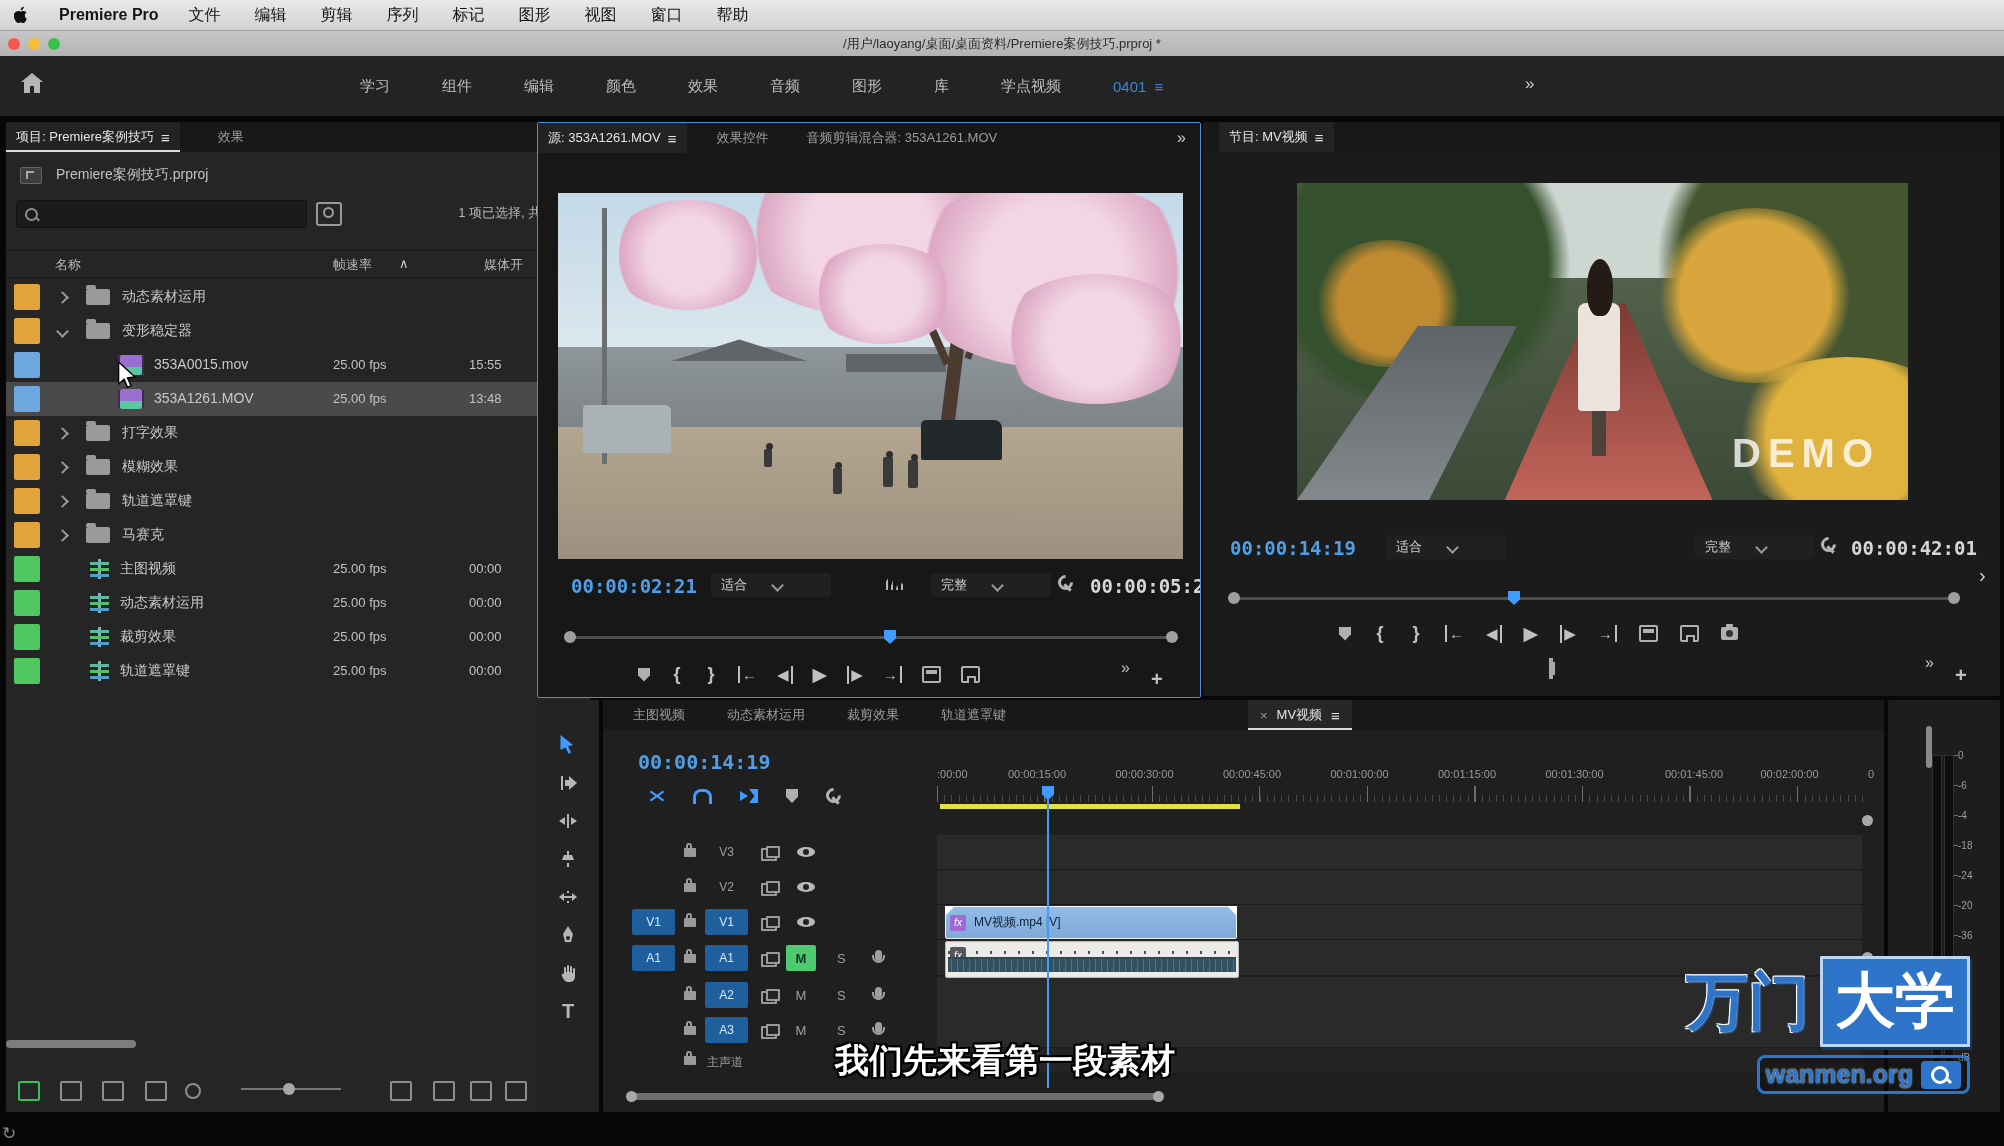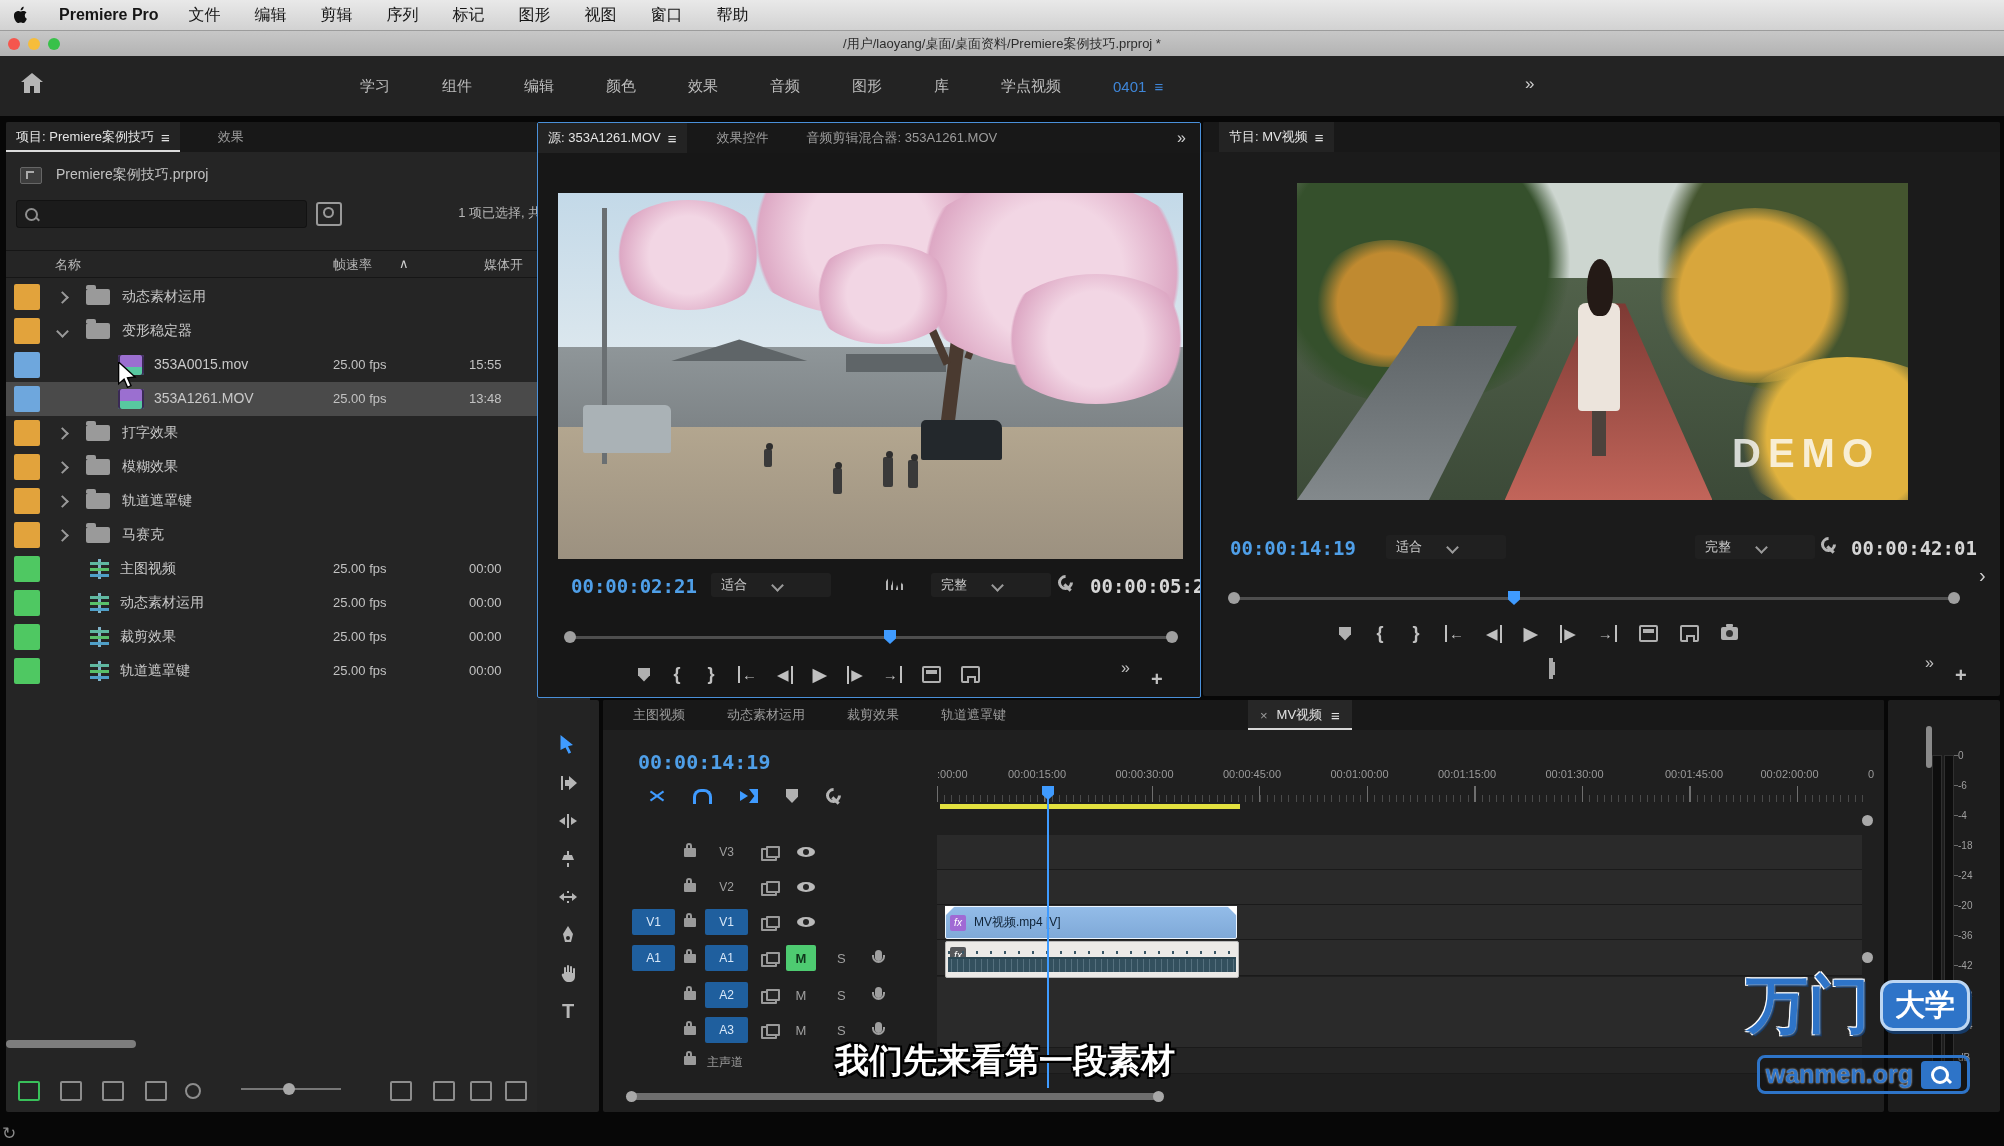--- a/index.html
+++ b/index.html
@@ -157,21 +157,21 @@
   .mbar{position:absolute;top:55px;width:8px;height:312px;background:#0e0e0e;border:1px solid #303030;}
   .mlabel{position:absolute;left:70px;font-size:10px;color:#9f9f9f;}
   .mtick{position:absolute;left:66px;width:4px;height:1px;background:#6a6a6a;}
   .mscroll{position:absolute;left:38px;top:26px;width:6px;height:42px;background:#8a8a8a;border-radius:3px;}
   
   .subtitle{position:absolute;left:600px;width:810px;top:1038px;text-align:center;font-size:34px;font-weight:bold;color:#fff;z-index:30;
     text-shadow:-2px 0 #000,2px 0 #000,0 -2px #000,0 2px #000,-2px -2px #000,2px 2px #000,-2px 2px #000,2px -2px #000;}
   .wm{position:absolute;right:34px;bottom:52px;z-index:40;display:flex;flex-direction:column;align-items:flex-end;gap:8px;}
   .wm-brand{display:flex;align-items:center;gap:10px;}
   .wm-outline{font-size:62px;font-weight:900;color:#2e74c8;text-shadow:0 0 2px #fff,2px 2px 0 #163a66,-1px -1px 0 #fff,1px -1px 0 #fff,-1px 1px 0 #fff;}
-  .wm-badge{background:#2e74c8;border:3px solid #bcd6f2;border-radius:13px;color:#fff;font-size:30px;font-weight:900;padding:2px 12px;box-shadow:2px 3px 0 #163a66;}
+  .wm-badge{background:#2e74c8;border:3px solid #bcd6f2;border-radius:1px;color:#fff;font-size:60px;font-weight:900;padding:2px 12px;box-shadow:2px 3px 0 #163a66;}
   .wm-url{display:flex;align-items:center;gap:8px;border:3px solid #2e74c8;border-radius:8px;background:rgba(10,10,10,.35);padding:2px 6px;}
   .wm-url-text{color:#2e74c8;font-size:25px;font-weight:900;text-shadow:0 0 2px #fff;}
   .wm-mag{width:40px;height:28px;background:#2e74c8;border-radius:4px;position:relative;}
   .wm-mag::before{content:"";position:absolute;left:10px;top:5px;width:12px;height:12px;border:3px solid #fff;border-radius:50%;}
   .wm-mag::after{content:"";position:absolute;left:24px;top:18px;width:7px;height:3px;background:#fff;transform:rotate(45deg);}
   .cursor{position:absolute;left:118px;top:362px;z-index:50;}
   .refresh{position:absolute;left:2px;bottom:2px;color:#8a8a8a;font-size:17px;z-index:10;}
   
   .art{position:absolute;inset:0;overflow:hidden;}
   .sky{position:absolute;left:0;right:0;top:0;height:58%;background:linear-gradient(#c3d9e8,#e4ecf0);}

